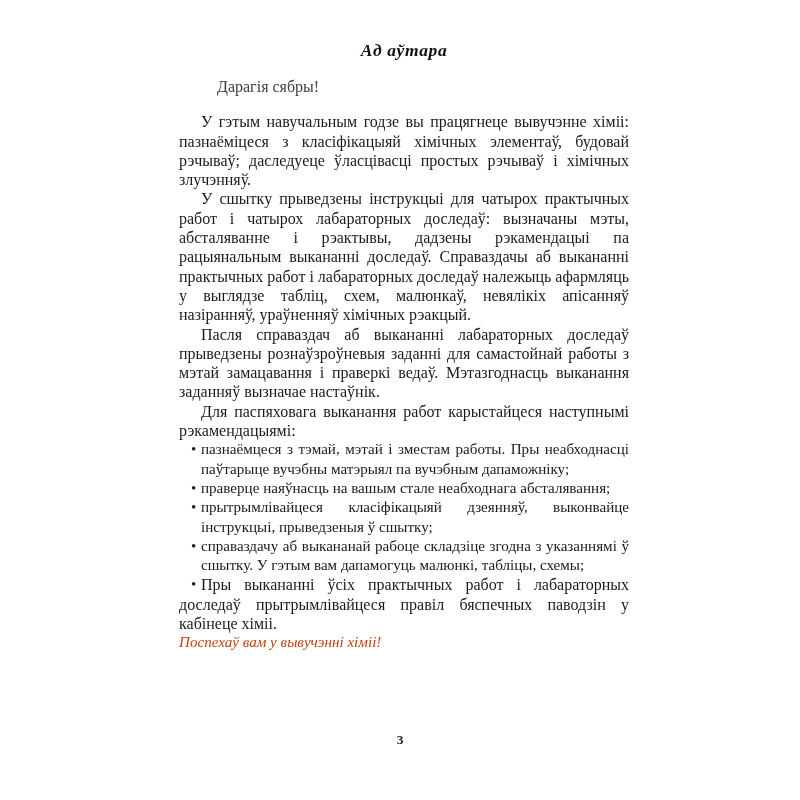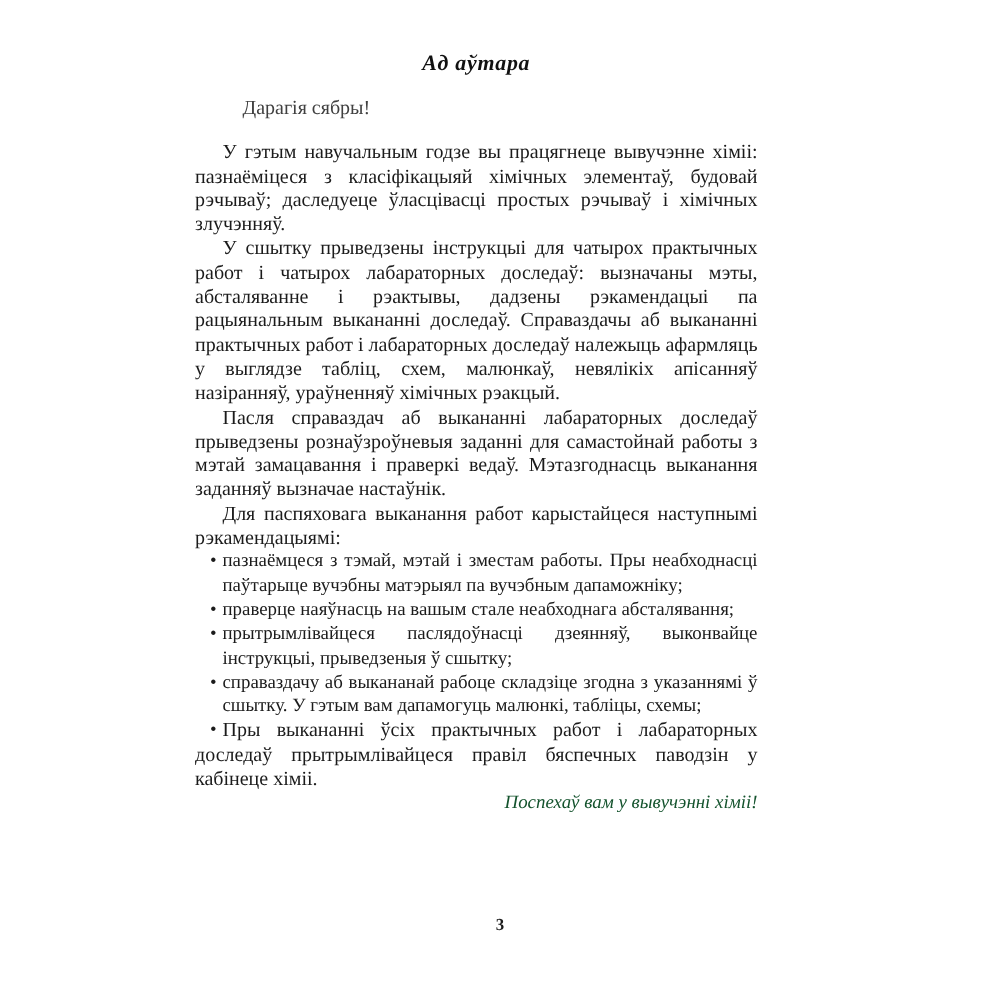--- a/index.html
+++ b/index.html
@@ -18,21 +18,21 @@
 
   .page {
     position: relative;
     width: 800px;
     height: 800px;
     background: #ffffff;
   }
 
   .content {
     position: absolute;
-    left: 156px;
+    left: 179px;
     top: 40px;
     width: 450px;
   }
 
   .page-heading {
     font-size: 17.5px;
     font-weight: bold;
     font-style: italic;
     text-align: center;
     letter-spacing: 0.6px;
@@ -84,23 +84,22 @@
     left: 12px;
     top: 0;
     font-size: 15.1px;
     line-height: 19.3px;
   }
 
   .closing-line {
     font-size: 15.1px;
     line-height: 19.3px;
     font-style: italic;
-    text-align: right;
     margin: 0;
-    color: #14532d;
+    color: #c2410c;
   }
 
   .page-number {
     position: absolute;
     left: 0;
     right: 0;
     top: 732px;
     text-align: center;
     font-size: 13.5px;
     font-weight: bold;
@@ -130,21 +129,21 @@
       <li class="bullet-item">
         <span class="dot">•</span>
         <span>пазнаёмцеся з тэмай, мэтай і зместам работы. Пры неабходнасці паўтарыце вучэбны матэрыял па вучэбным дапаможніку;</span>
       </li>
       <li class="bullet-item">
         <span class="dot">•</span>
         <span>праверце наяўнасць на вашым стале неабходнага абсталявання;</span>
       </li>
       <li class="bullet-item">
         <span class="dot">•</span>
-        <span>прытрымлівайцеся паслядоўнасці дзеянняў, выконвайце інструкцыі, прыведзеныя ў сшытку;</span>
+        <span>прытрымлівайцеся класіфікацыяй дзеянняў, выконвайце інструкцыі, прыведзеныя ў сшытку;</span>
       </li>
       <li class="bullet-item">
         <span class="dot">•</span>
         <span>справаздачу аб выкананай рабоце складзіце згодна з указаннямі ў сшытку. У гэтым вам дапамогуць малюнкі, табліцы, схемы;</span>
       </li>
       <li class="bullet-item">
         <span class="dot">•</span>
       </li>
     </ul>
 

